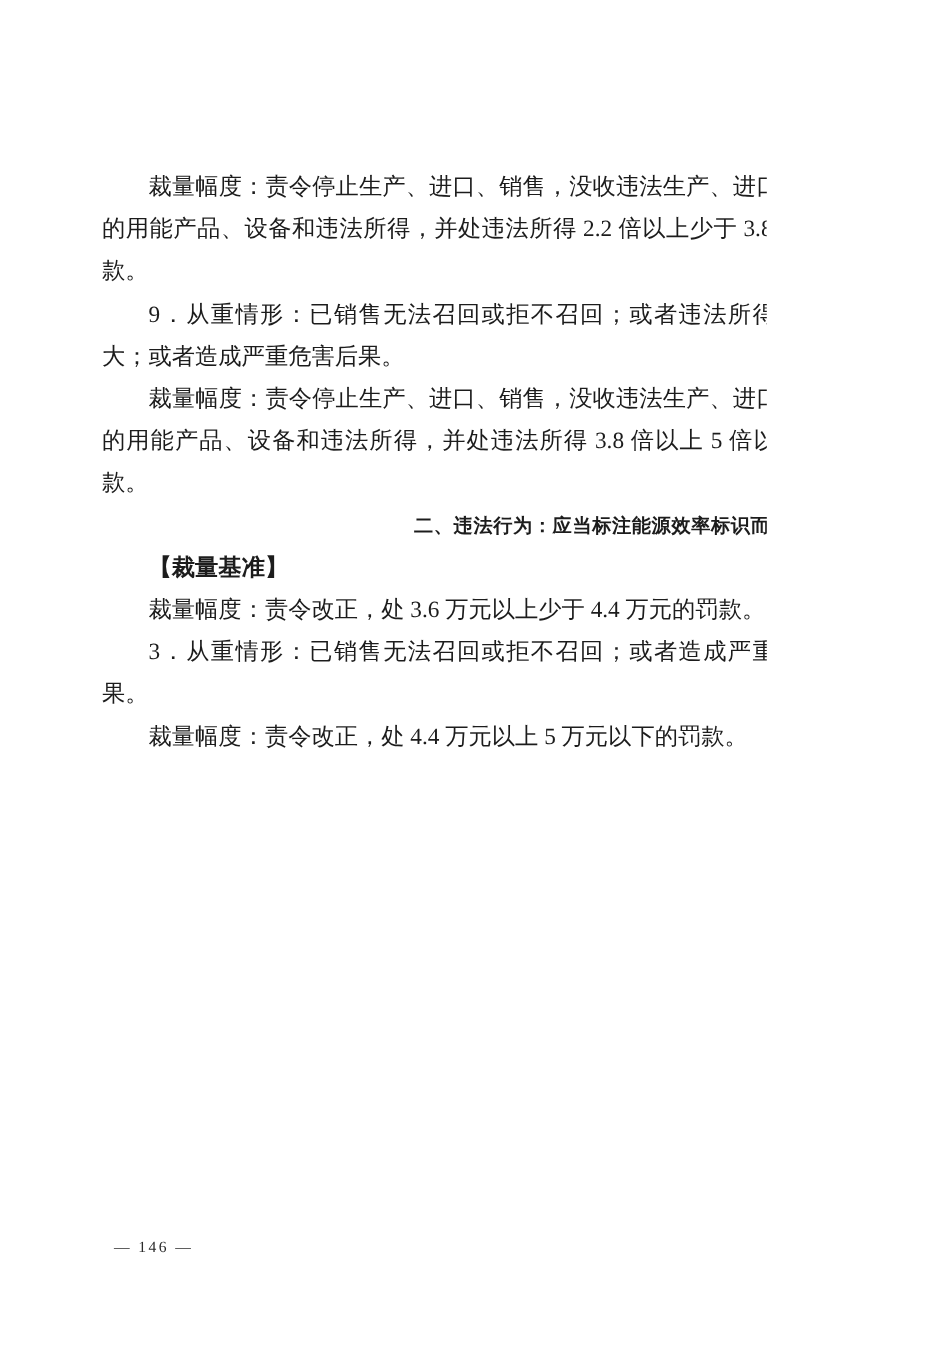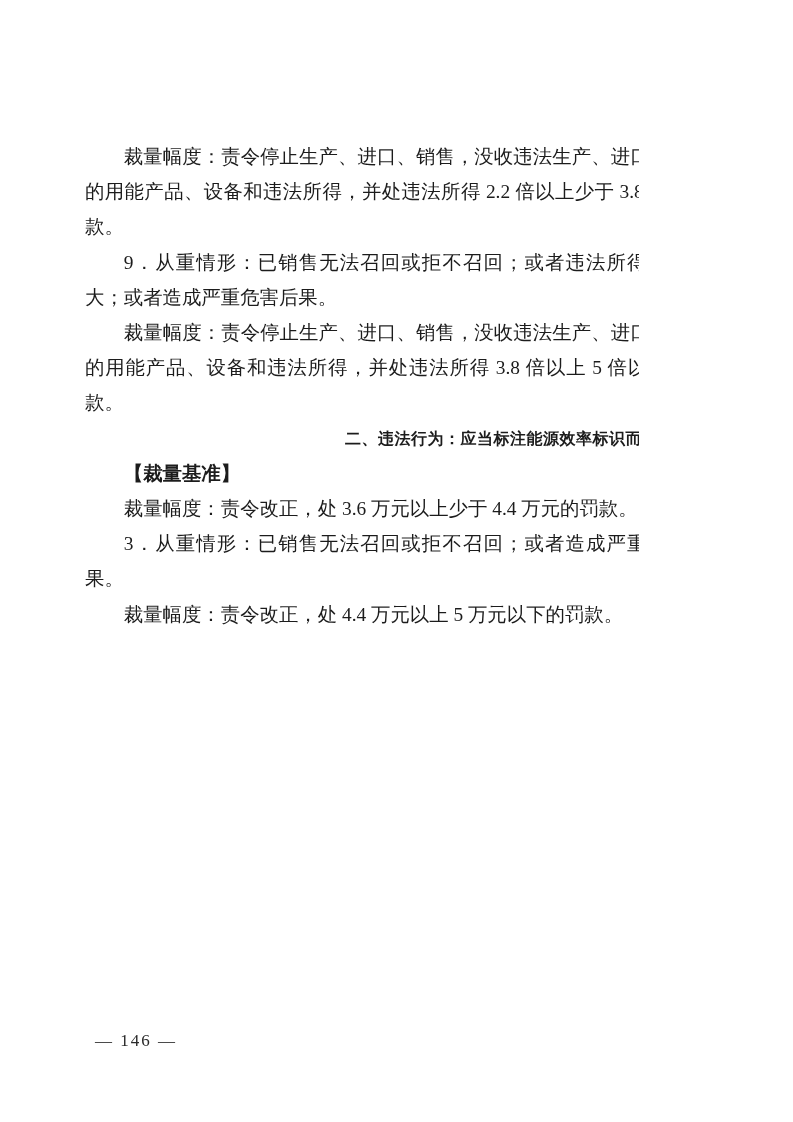--- a/index.html
+++ b/index.html
@@ -33,21 +33,21 @@
     text-align: right;
     letter-spacing: 0.5px;
   }
   .label {
     font-weight: 700;
   }
   .footer {
     position: absolute;
     left: 95px;
     top: 1031px;
-    font-size: 17px;
+    font-size: 13px;
     letter-spacing: 2px;
     color: #2a2a2a;
     white-space: nowrap;
   }
 </style>
 </head>
 <body>
 
 <div class="page">
   <div class="content">

